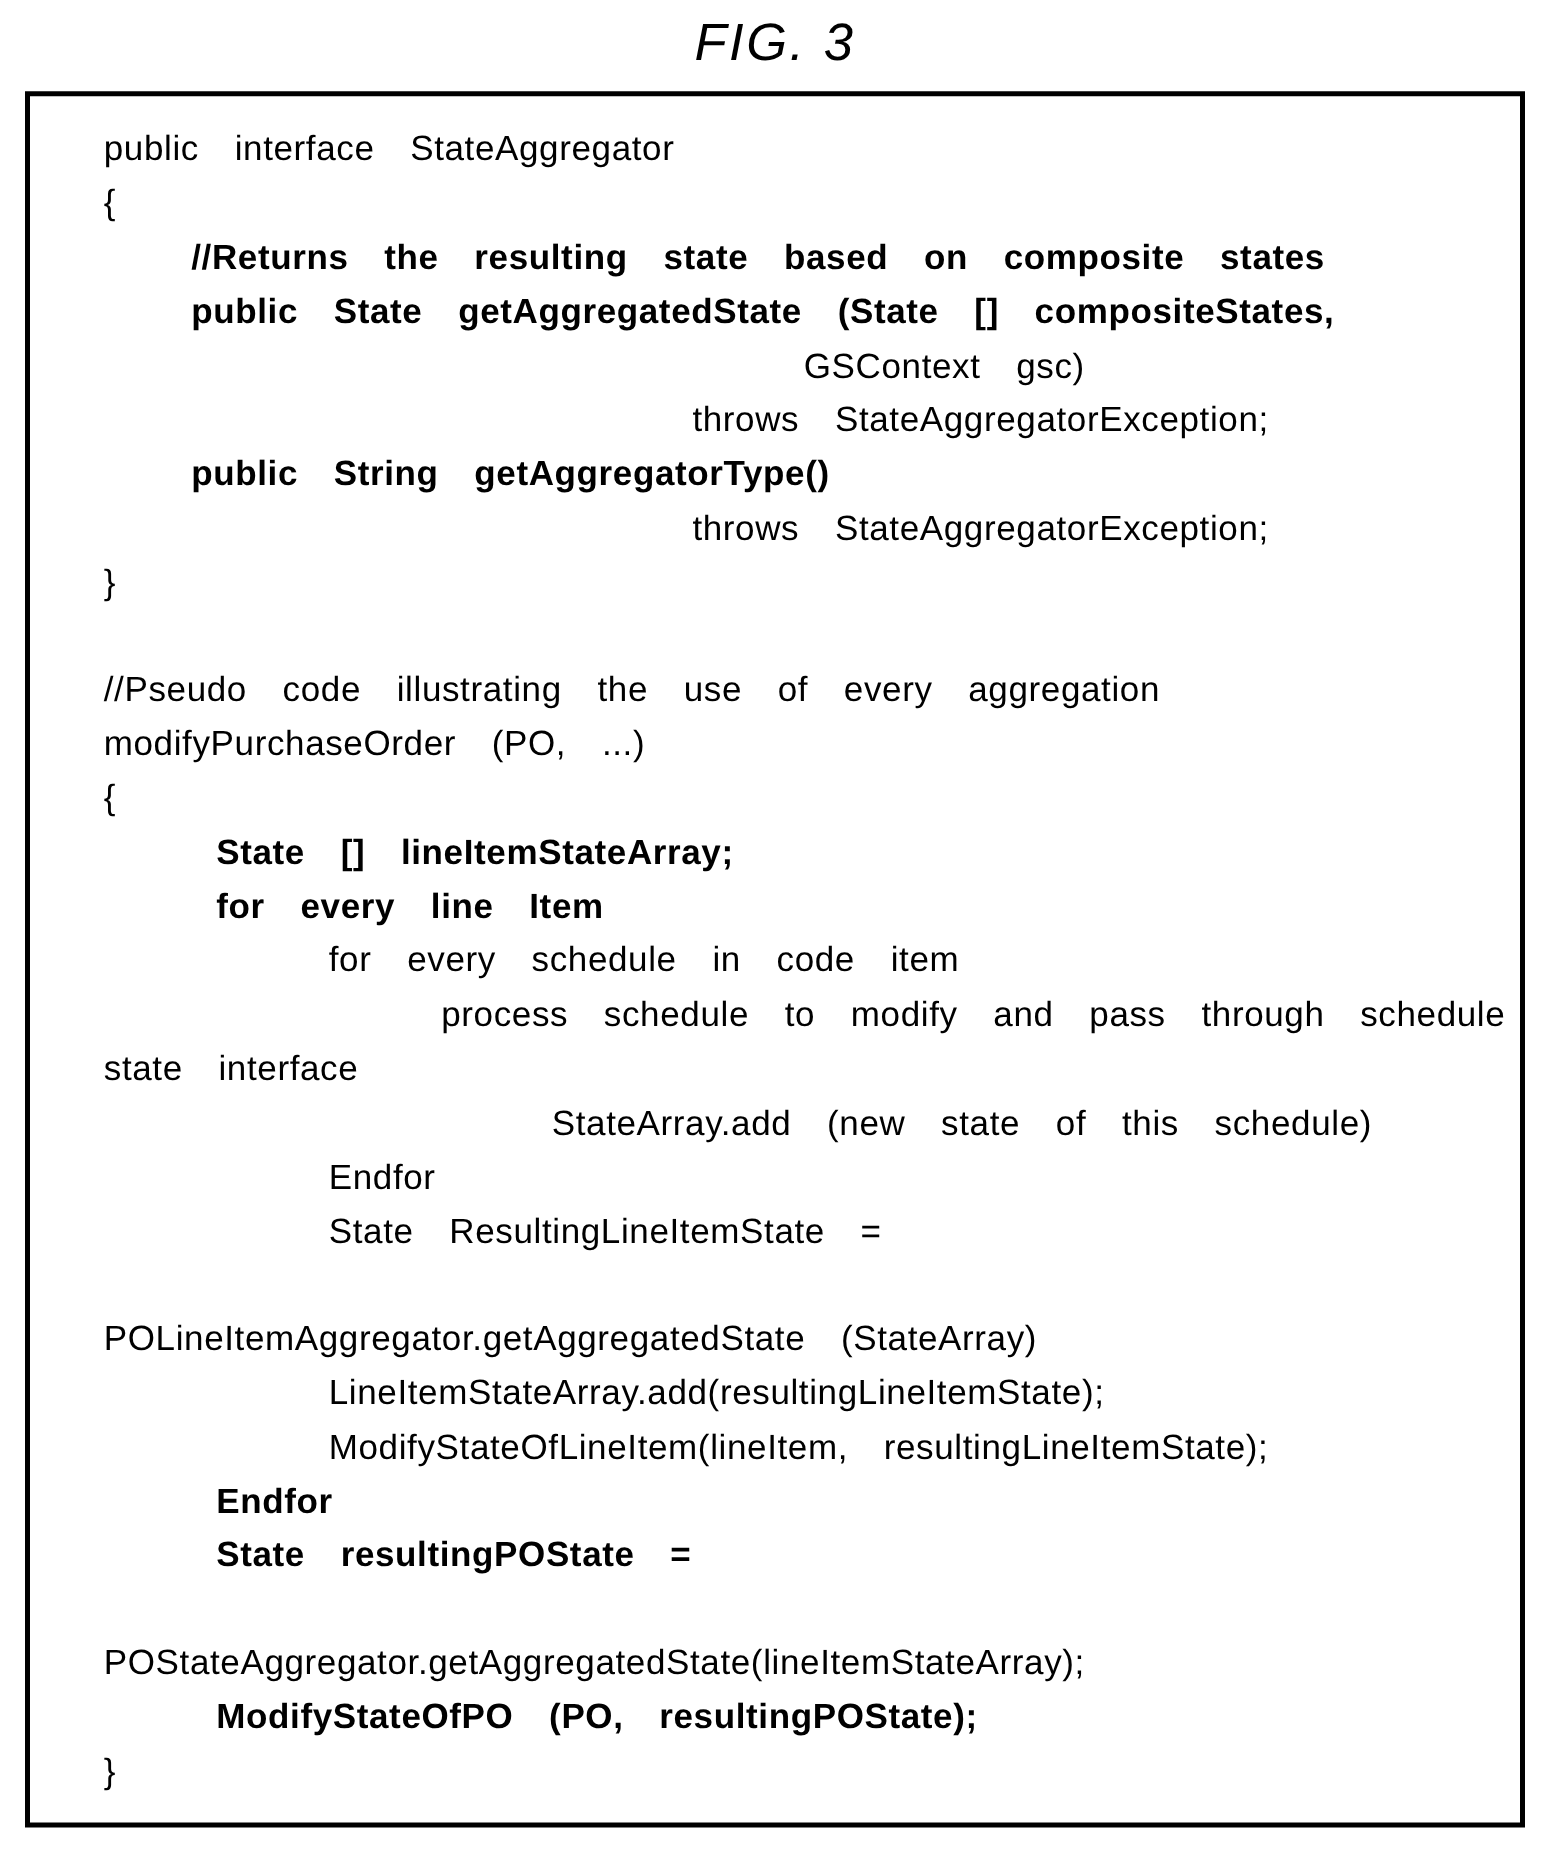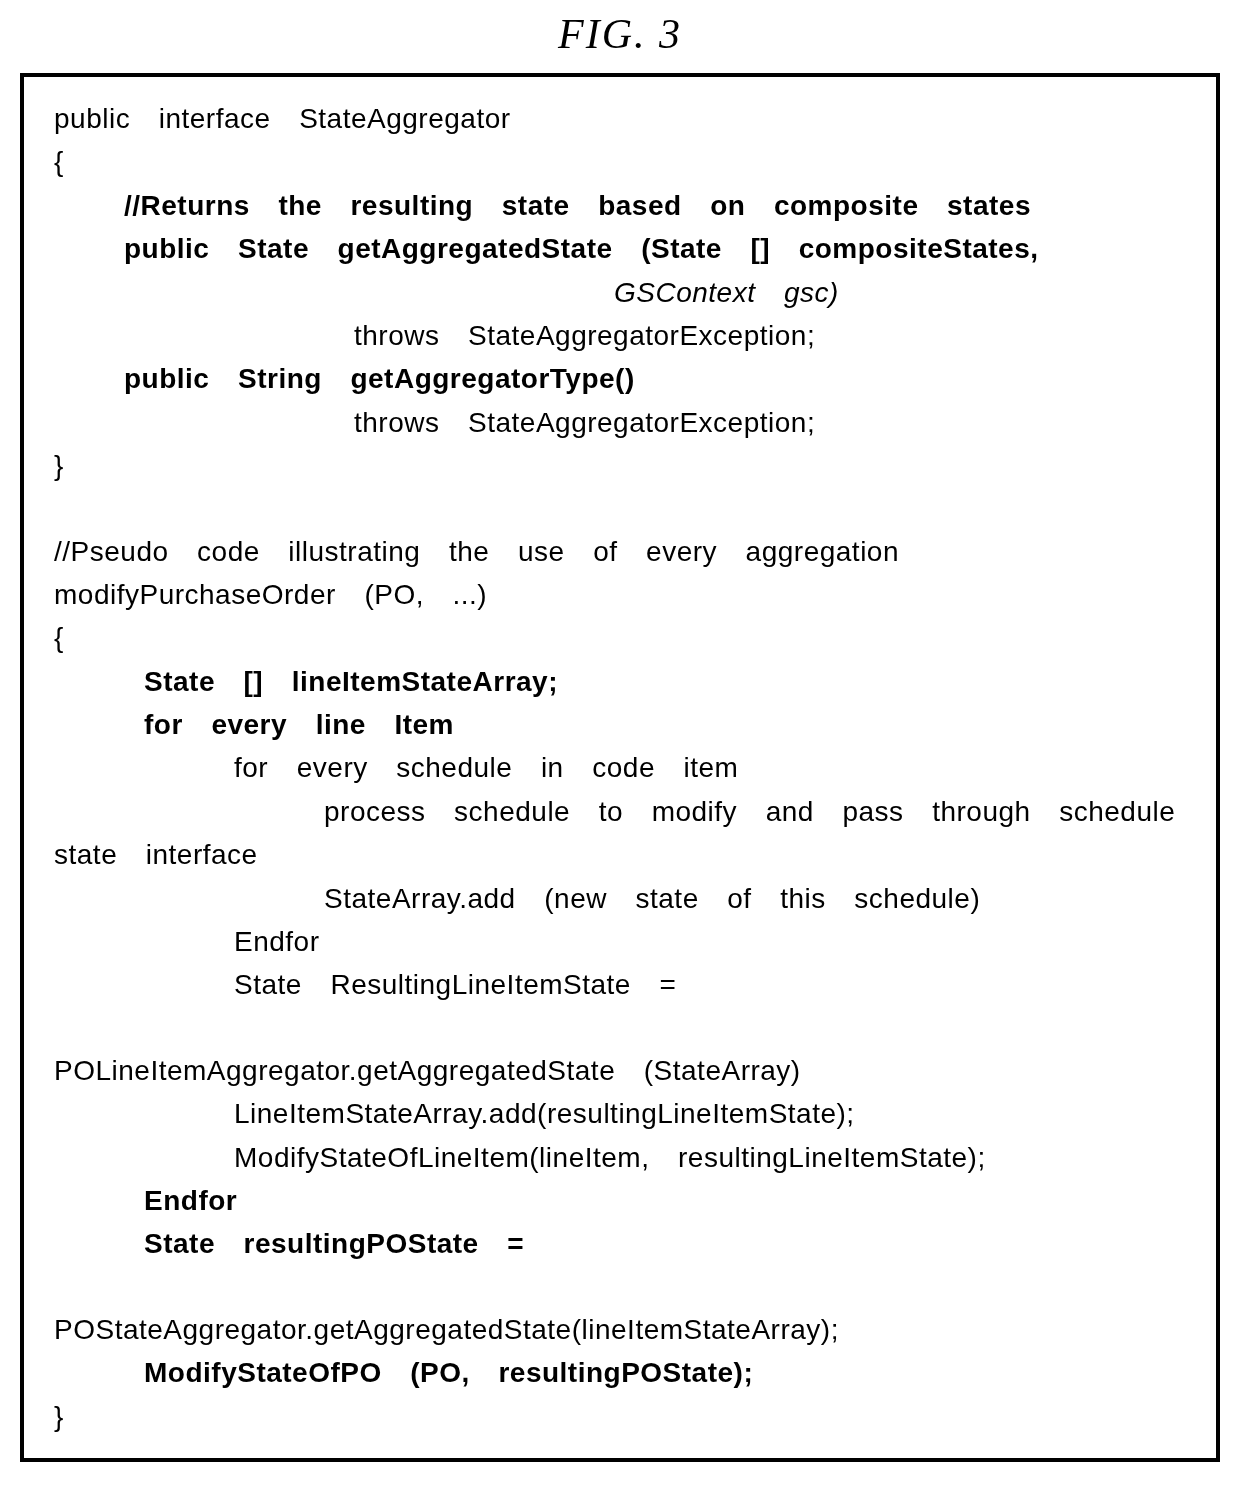--- a/index.html
+++ b/index.html
@@ -5,42 +5,43 @@
     body {
       margin: 0;
       padding: 0;
       background: white;
       font-family: 'Arial', 'Helvetica', sans-serif;
       width: 1240px;
     }
     .figure-title {
       text-align: center;
       font-style: italic;
-      font-family: Liberation Serif, serif;
+      font-family: Liberation Sans, sans-serif;
       font-size: 42px;
       margin: 10px 0 15px 0;
       letter-spacing: 2px;
     }
     .code-box {
       border: 4px solid black;
       margin: 0 20px 20px 20px;
       padding: 20px 30px;
       font-size: 28px;
       line-height: 1.55;
       font-family: Arial, sans-serif;
       letter-spacing: 0.5px;
     }
     .code-line {
       white-space: pre;
       word-spacing: 6px;
+      margin-left: 29px;
     }
     .indent-1 { padding-left: 70px; font-weight: bold; }
     .indent-2 { padding-left: 140px; }
-    .indent-4 { padding-left: 280px; }
-    .indent-6 { padding-left: 420px; font-style: italic; }
+    .indent-4 { padding-left: 280px; text-align: center; }
+    .indent-6 { padding-left: 420px; }
     .blank { height: 1.5em; }
   </style>
 </head>
 <body>
 
 <div class="figure-title">FIG.  3</div>
 
 <div class="code-box">
   <div class="code-line">public  interface  StateAggregator</div>
   <div class="code-line">{</div>

